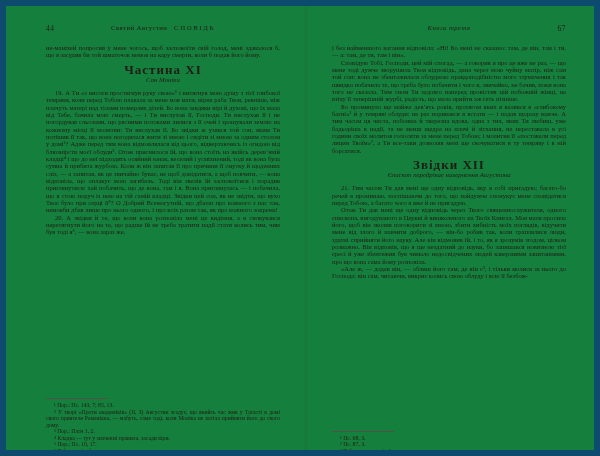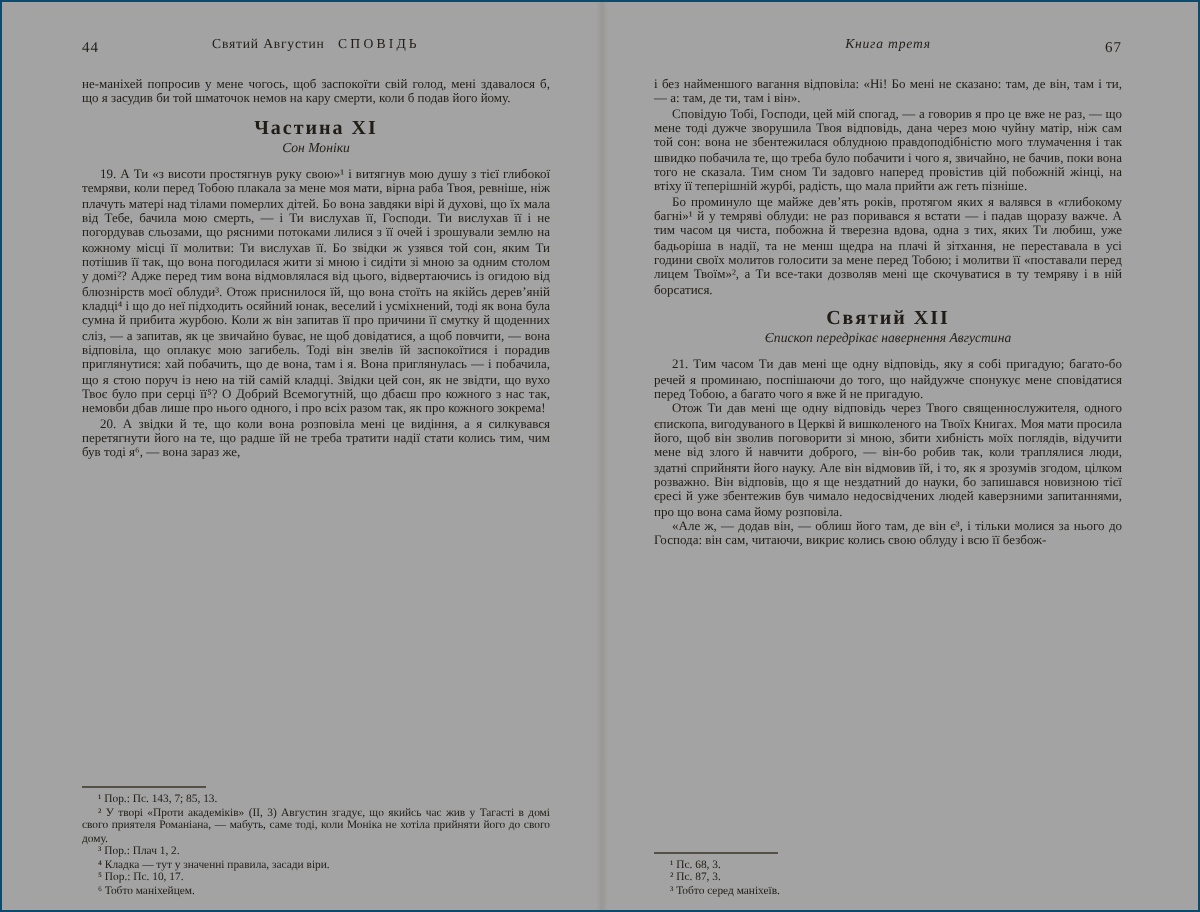--- a/index.html
+++ b/index.html
@@ -4,23 +4,23 @@
 <style>
   * { margin:0; padding:0; box-sizing:border-box; }
   html,body { width:600px; height:456px; }
   body {
     font-family:"Liberation Serif","DejaVu Serif",serif;
     background:#e9e6e0;
   }
   .spread {
     position:relative;
     width:600px; height:456px;
-    background:#a3a3a3;
+    background:#15803d;
     color:#201c16;
-    border:1px solid #0c4a6e;
+    border:6px solid #0c4a6e;
     overflow:hidden;
   }
   .gutter {
     position:absolute; left:297px; top:0; width:6px; height:456px;
     background:linear-gradient(90deg, rgba(60,50,30,0) 0%, rgba(60,50,30,0.10) 50%, rgba(60,50,30,0) 100%);
   }
   .page { position:absolute; top:0; height:456px; width:300px; }
   .page-left  { left:0;   padding:18px 26px 8px 40px; }
   .page-right { left:300px; padding:18px 40px 8px 26px; }
 
@@ -32,21 +32,21 @@
   .run-author { letter-spacing:0.4px; }
   .run-work { letter-spacing:1.6px; margin-left:5px; }
   .run-book { font-style:italic; letter-spacing:0.4px; }
 
   .body-text { font-size:6.5px; line-height:7.35px; text-align:justify; }
   .body-text p { text-indent:9px; }
   .body-text p.noindent { text-indent:0; }
 
   .section-head {
     text-align:center; text-indent:0 !important;
-    font-weight:bold; font-size:10px; letter-spacing:1px;
+    font-weight:bold; font-size:13px; letter-spacing:1px;
     margin-top:7px; margin-bottom:2.5px;
   }
   .section-sub {
     text-align:center; text-indent:0 !important;
     font-style:italic; font-size:6.8px;
     margin-bottom:6px;
   }
 
   .footnotes { position:absolute; bottom:8px; font-size:5.7px; line-height:6.5px; text-align:justify; }
   .page-left  .footnotes { left:40px; right:26px; }
@@ -94,21 +94,21 @@
       <span class="pg-num">67</span>
       <div class="run-title">
         <span class="run-book">Книга третя</span>
       </div>
     </div>
 
     <div class="body-text">
       <p class="noindent">і без найменшого вагання відповіла: «Ні! Бо мені не сказано: там, де він, там і ти, — а: там, де ти, там і він».</p>
       <p>Сповідую Тобі, Господи, цей мій спогад, — а говорив я про це вже не раз, — що мене тоді дужче зворушила Твоя відповідь, дана через мою чуйну матір, ніж сам той сон: вона не збентежилася облудною правдоподібністю мого тлумачення і так швидко побачила те, що треба було побачити і чого я, звичайно, не бачив, поки вона того не сказала. Тим сном Ти задовго наперед провістив цій побожній жінці, на втіху її теперішній журбі, радість, що мала прийти аж геть пізніше.</p>
       <p>Бо проминуло ще майже дев’ять років, протягом яких я валявся в «глибокому багні»¹ й у темряві облуди: не раз поривався я встати — і падав щоразу важче. А тим часом ця чиста, побожна й тверезна вдова, одна з тих, яких Ти любиш, уже бадьоріша в надії, та не менш щедра на плачі й зітхання, не переставала в усі години своїх молитов голосити за мене перед Тобою; і молитви її «поставали перед лицем Твоїм»², а Ти все-таки дозволяв мені ще скочуватися в ту темряву і в ній борсатися.</p>
-      <p class="section-head">Святий XII</p>
+      <p class="section-head">Звідки XII</p>
       <p class="section-sub">Єпископ передрікає навернення Августина</p>
       <p>21. Тим часом Ти дав мені ще одну відповідь, яку я собі пригадую; багато-бо речей я проминаю, поспішаючи до того, що найдужче спонукує мене сповідатися перед Тобою, а багато чого я вже й не пригадую.</p>
       <p>Отож Ти дав мені ще одну відповідь через Твого священнослужителя, одного єпископа, вигодуваного в Церкві й вишколеного на Твоїх Книгах. Моя мати просила його, щоб він зволив поговорити зі мною, збити хибність моїх поглядів, відучити мене від злого й навчити доброго, — він-бо робив так, коли траплялися люди, здатні сприйняти його науку. Але він відмовив їй, і то, як я зрозумів згодом, цілком розважно. Він відповів, що я ще нездатний до науки, бо запишався новизною тієї єресі й уже збентежив був чимало недосвідчених людей каверзними запитаннями, про що вона сама йому розповіла.</p>
       <p>«Але ж, — додав він, — облиш його там, де він є³, і тільки молися за нього до Господа: він сам, читаючи, викриє колись свою облуду і всю її безбож-</p>
     </div>
 
     <div class="footnotes">
       <div class="fn-rule"></div>
       <p>¹ Пс. 68, 3.</p>
       <p>² Пс. 87, 3.</p>

